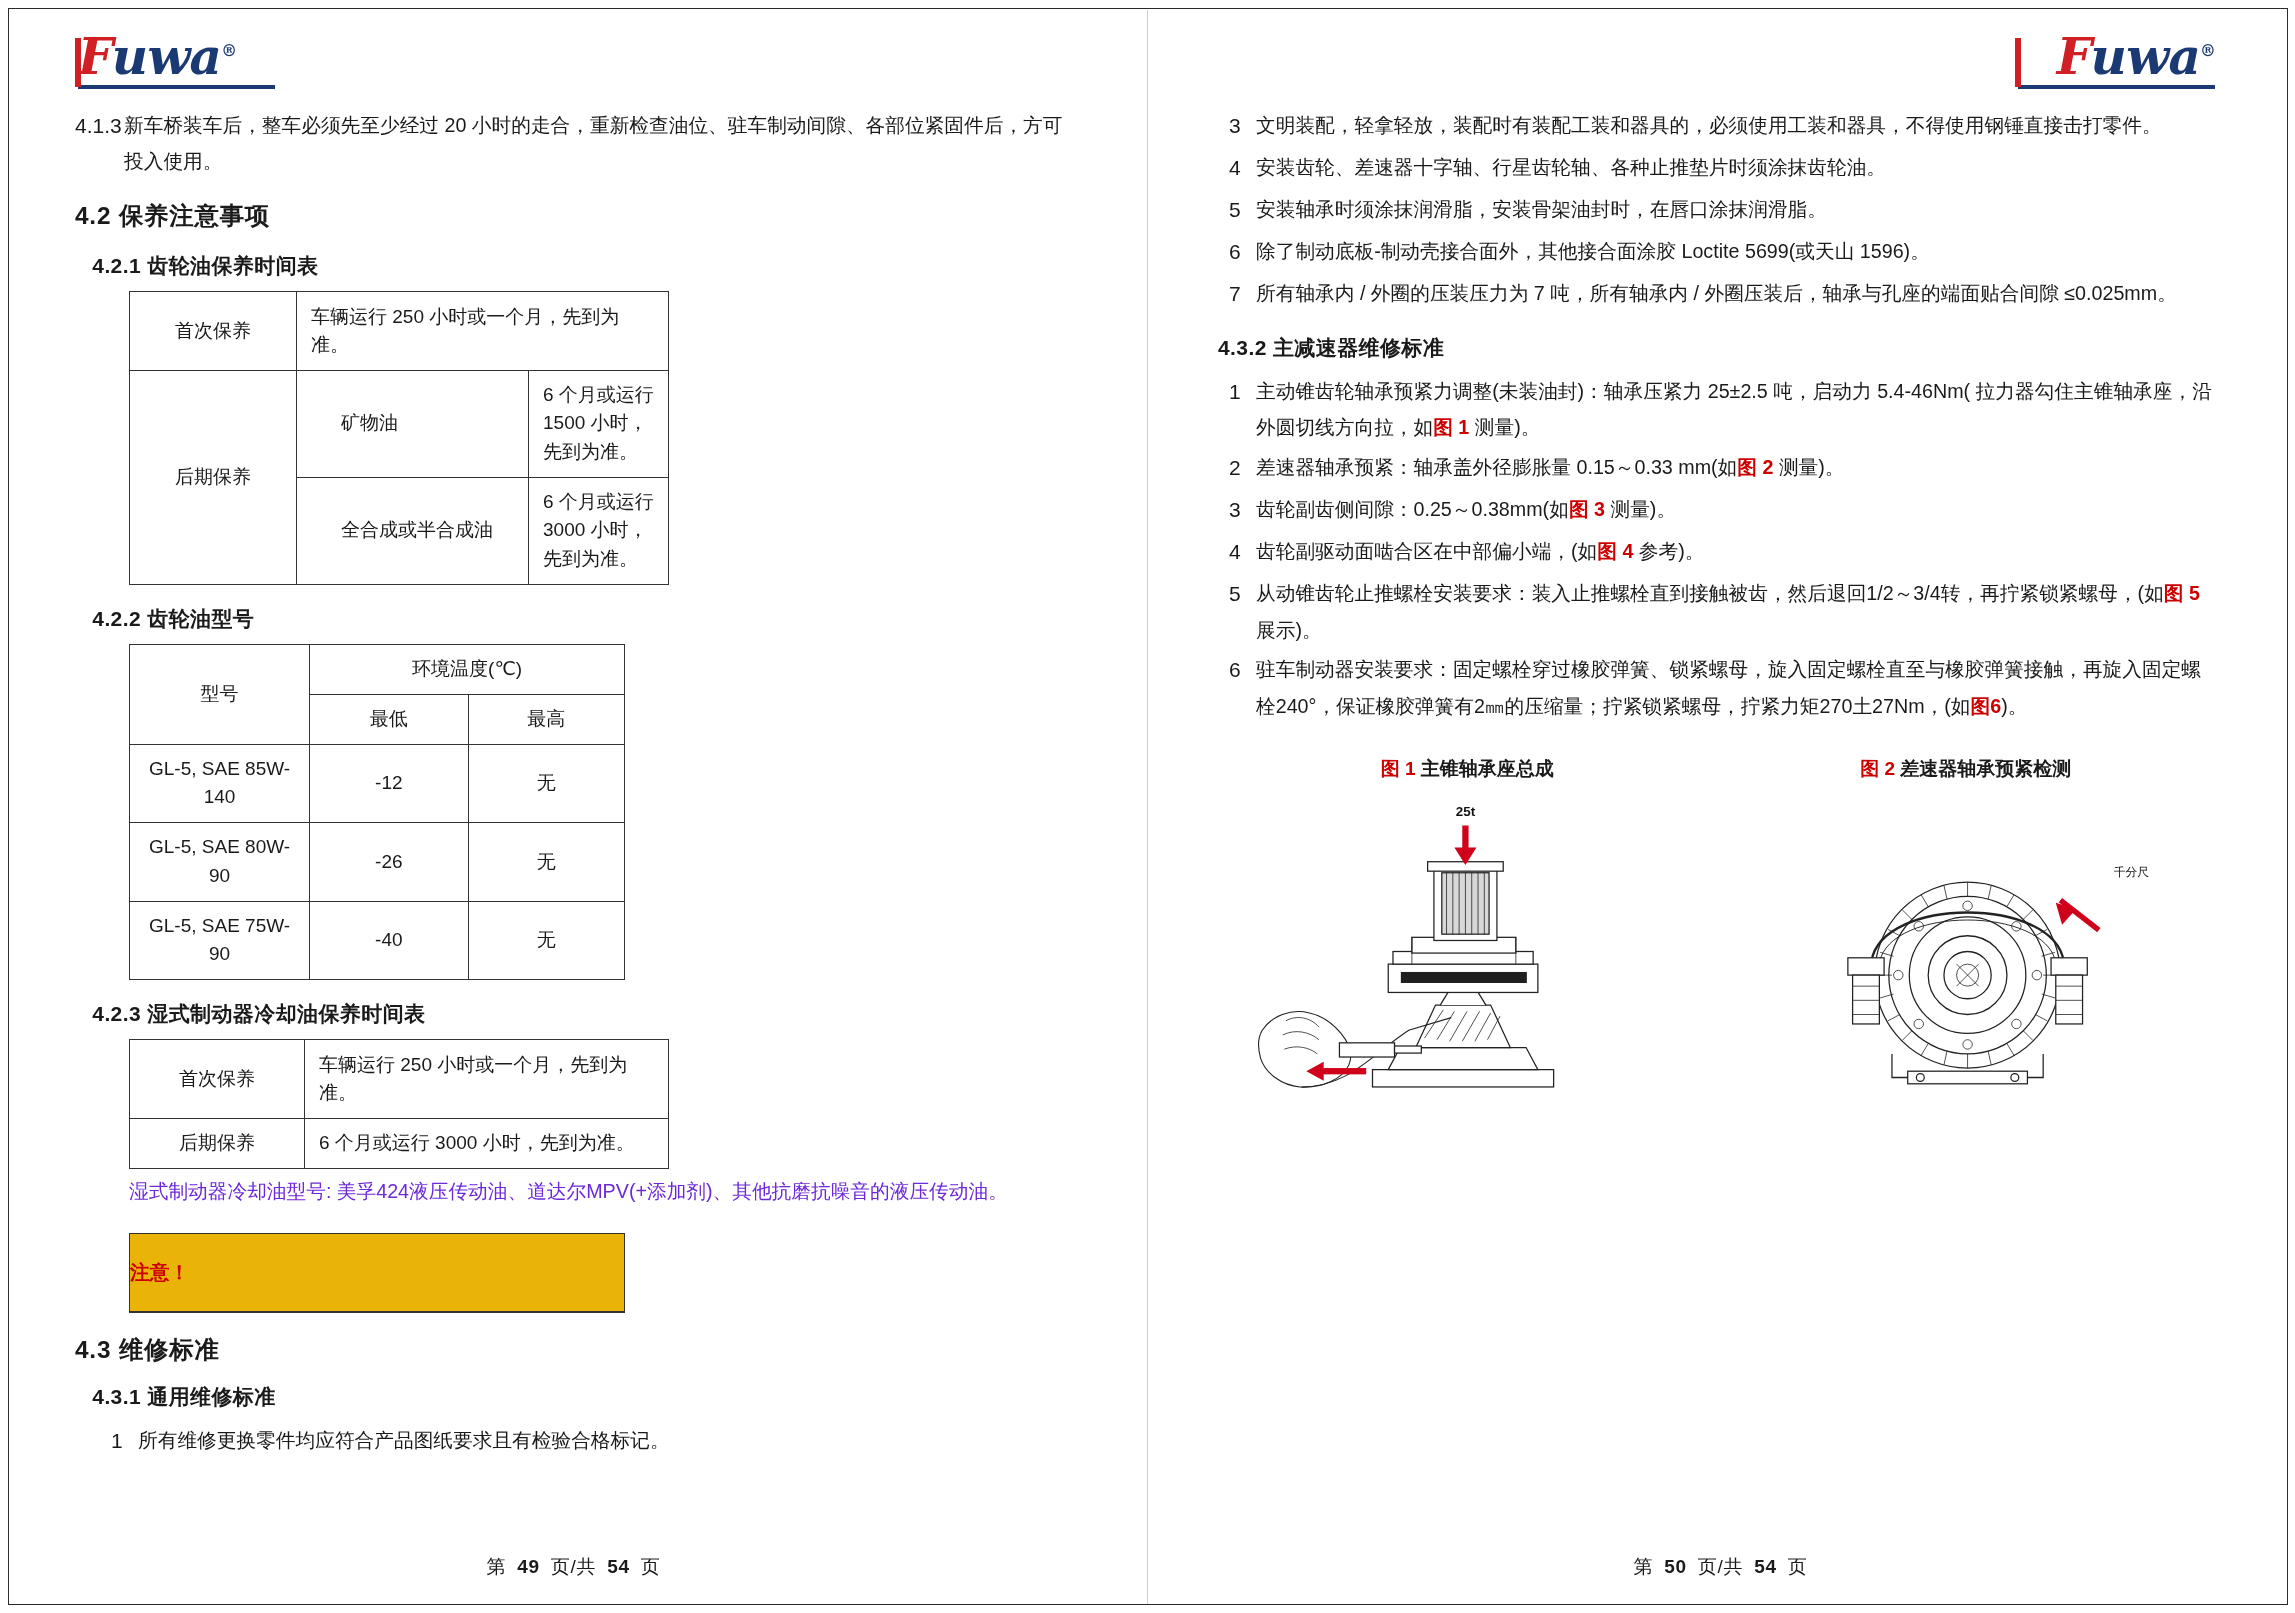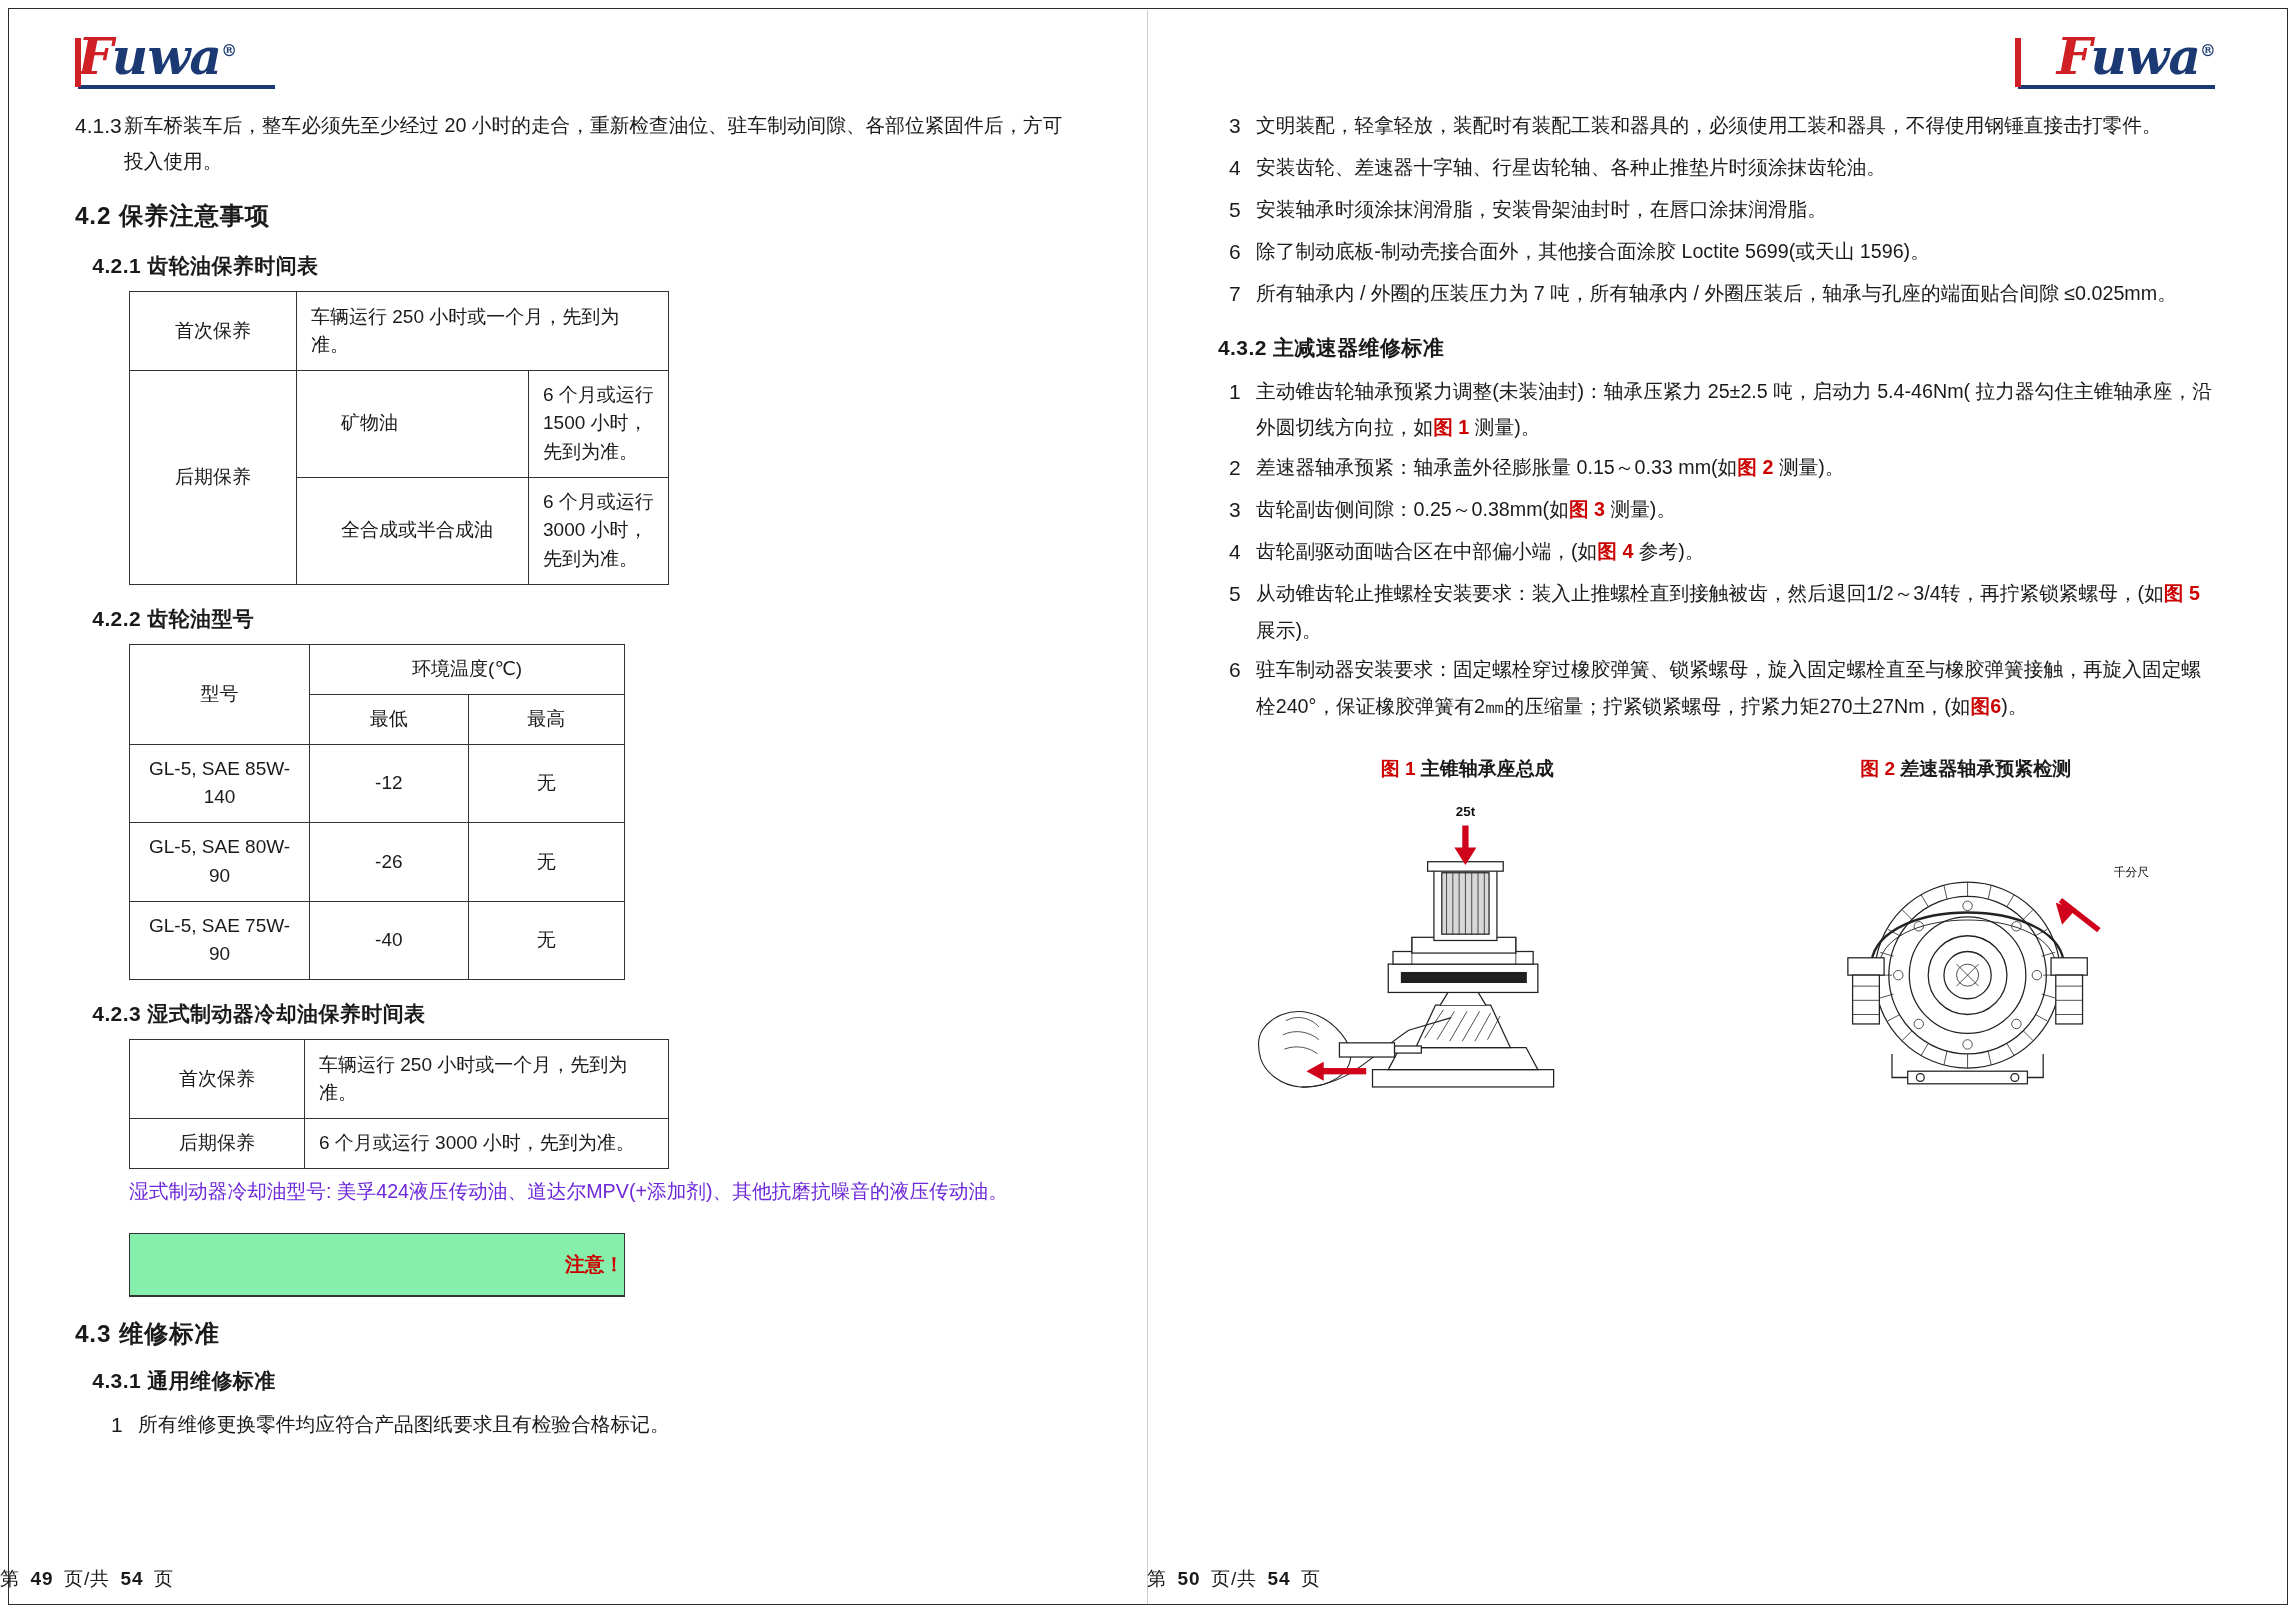--- a/index.html
+++ b/index.html
@@ -144,42 +144,42 @@
   .t3 td.c1 { width: 146px; }
 
   
   .notice {
     margin: 23.6px 0 0 54px;
     width: 496px;
     border: 0.8px solid #333;
     box-sizing: border-box;
   }
   .notice-title {
-    background: #86efac;
-    text-align: right;
+    background: #eab308;
+    text-align: left;
     font-size: 19.7px;
     font-weight: bold;
     color: #c00;
-    padding: 17px 0;
+    padding: 25px 0;
     border-bottom: 0.8px solid #333;
   }
   .notice-body {
     padding: 14px 17.3px 17.3px 17.3px;
     font-size: 19.7px;
     font-weight: bold;
     line-height: 1.9;
   }
 
   
   .footer {
     position: absolute;
-    bottom: 21px;
+    bottom: 33px;
     left: 0;
     width: 100%;
-    text-align: left;
+    text-align: center;
     font-size: 19px;
     letter-spacing: 0.8px;
   }
   .footer .pg { font-weight: bold; padding: 0 4.7px; }
 
   
   .figures {
     display: flex;
     margin-top: 31.5px;
     justify-content: space-around;

